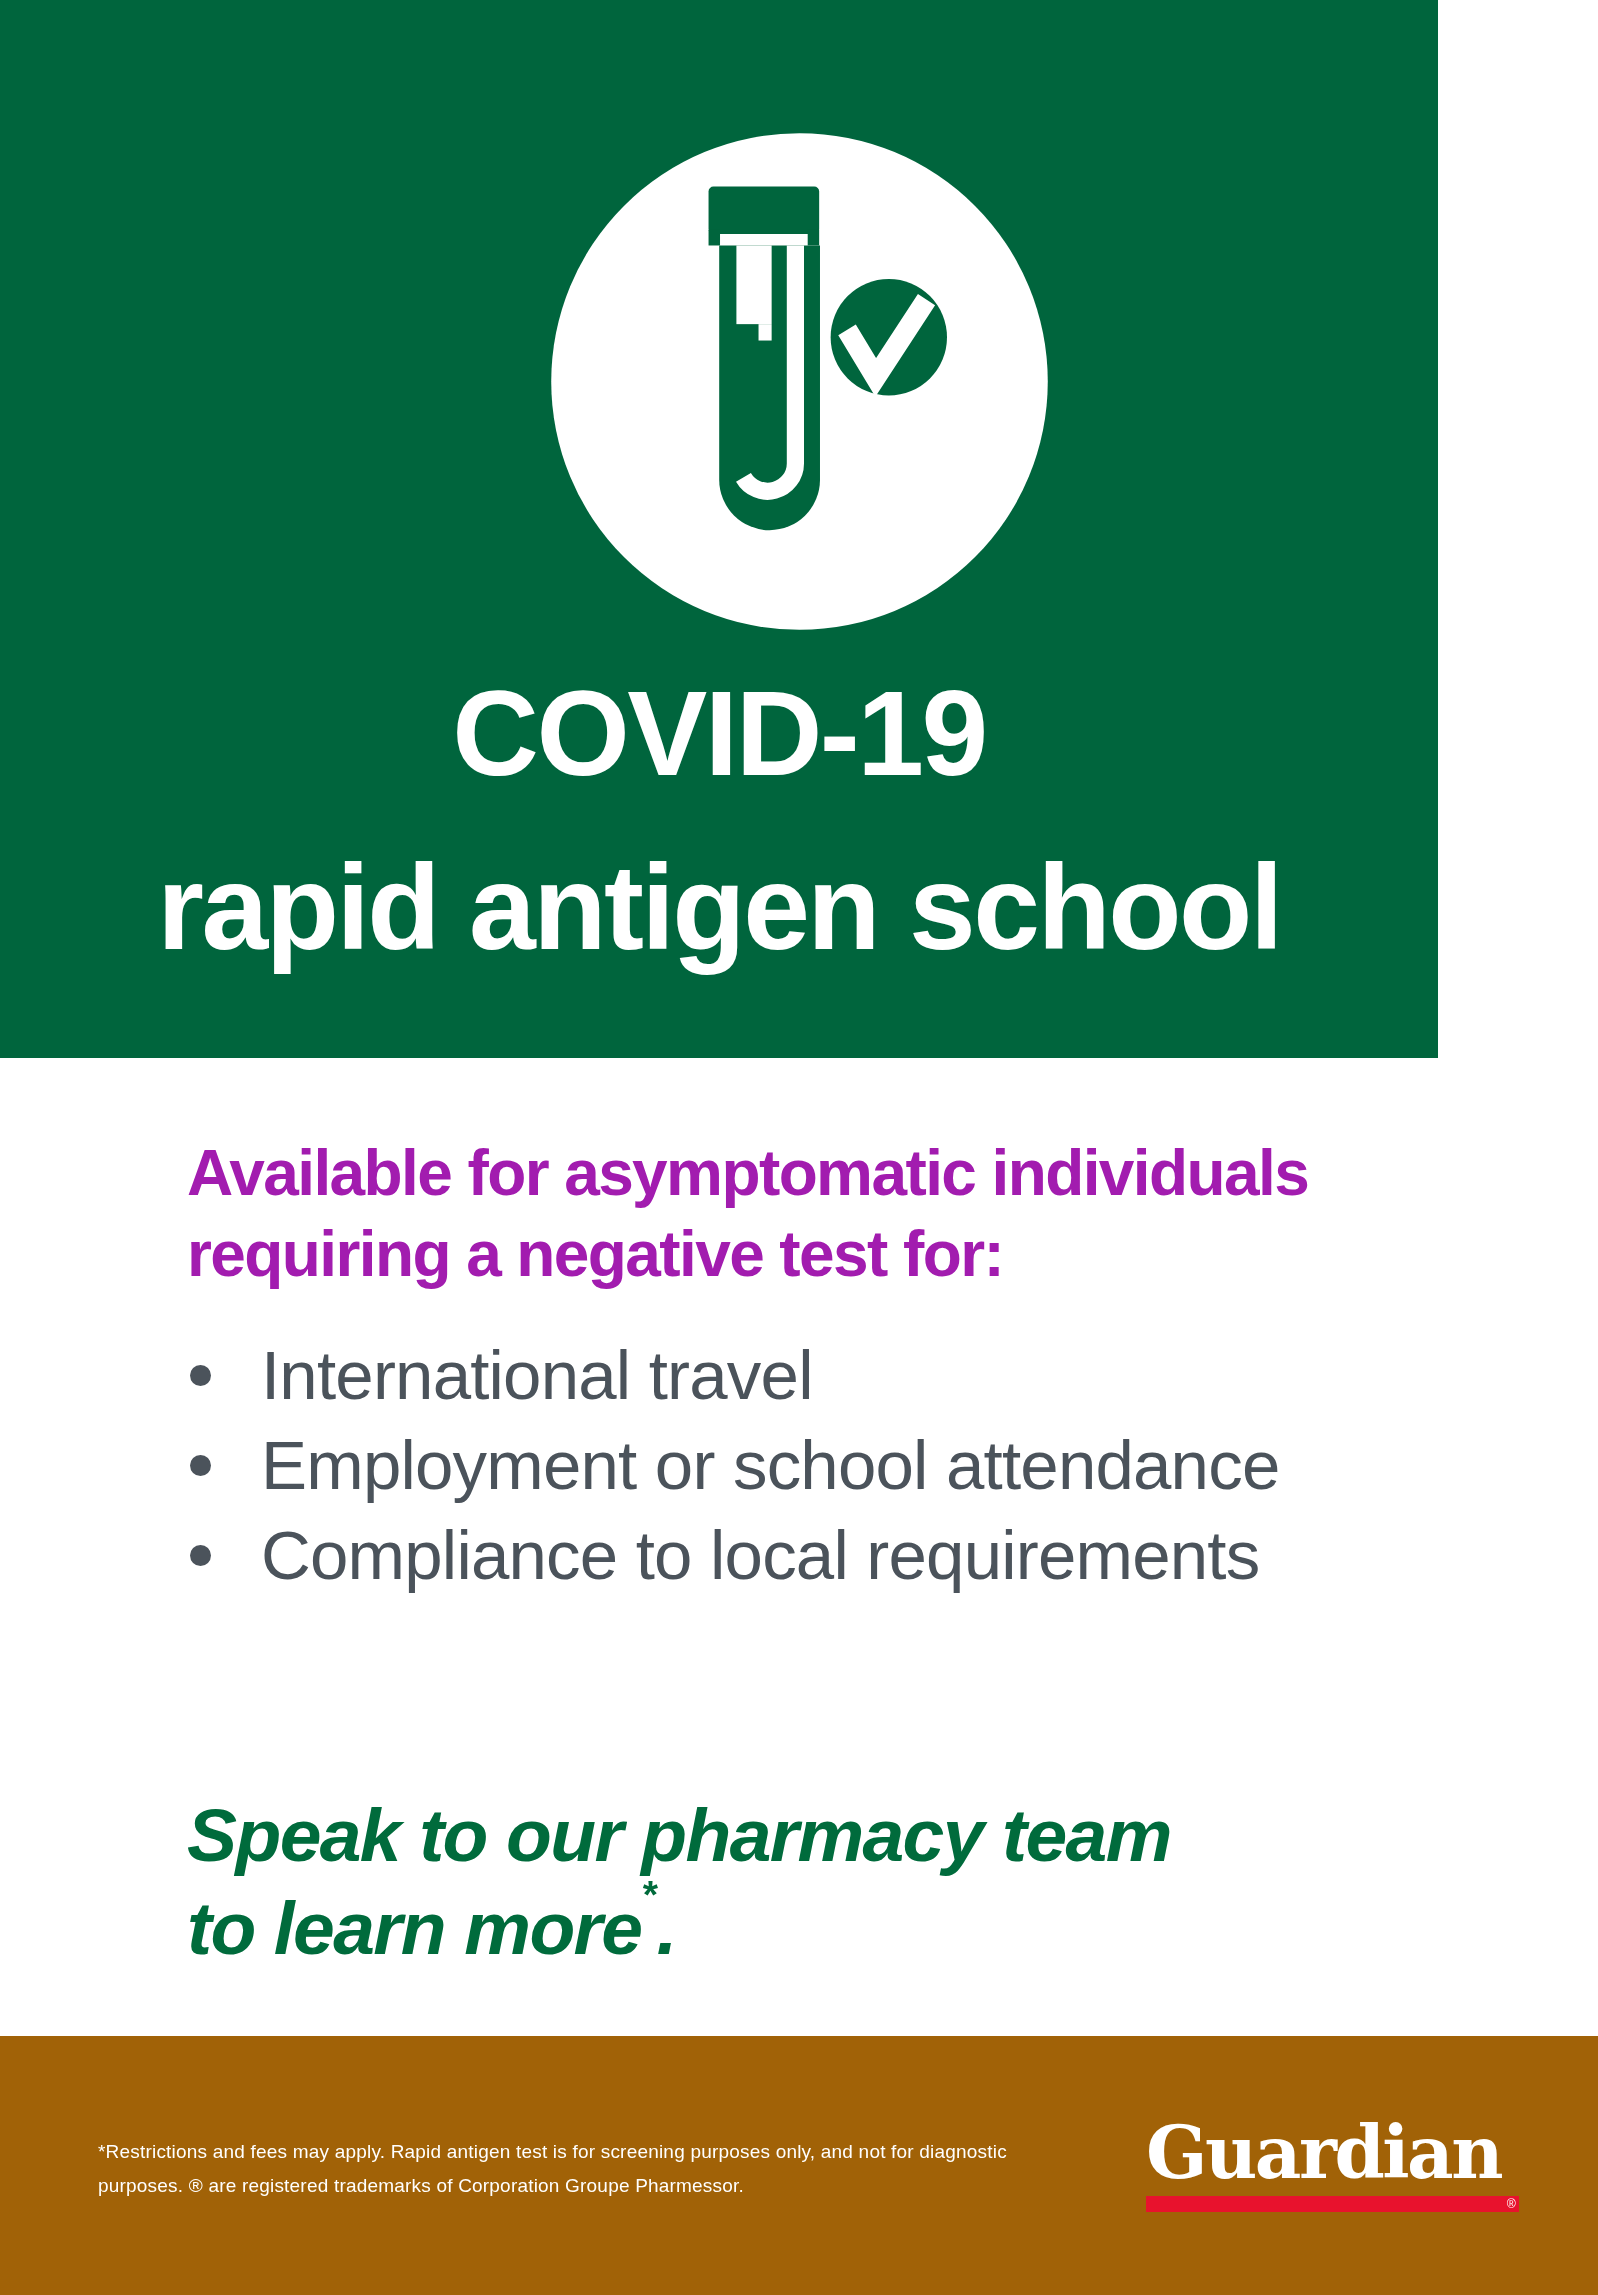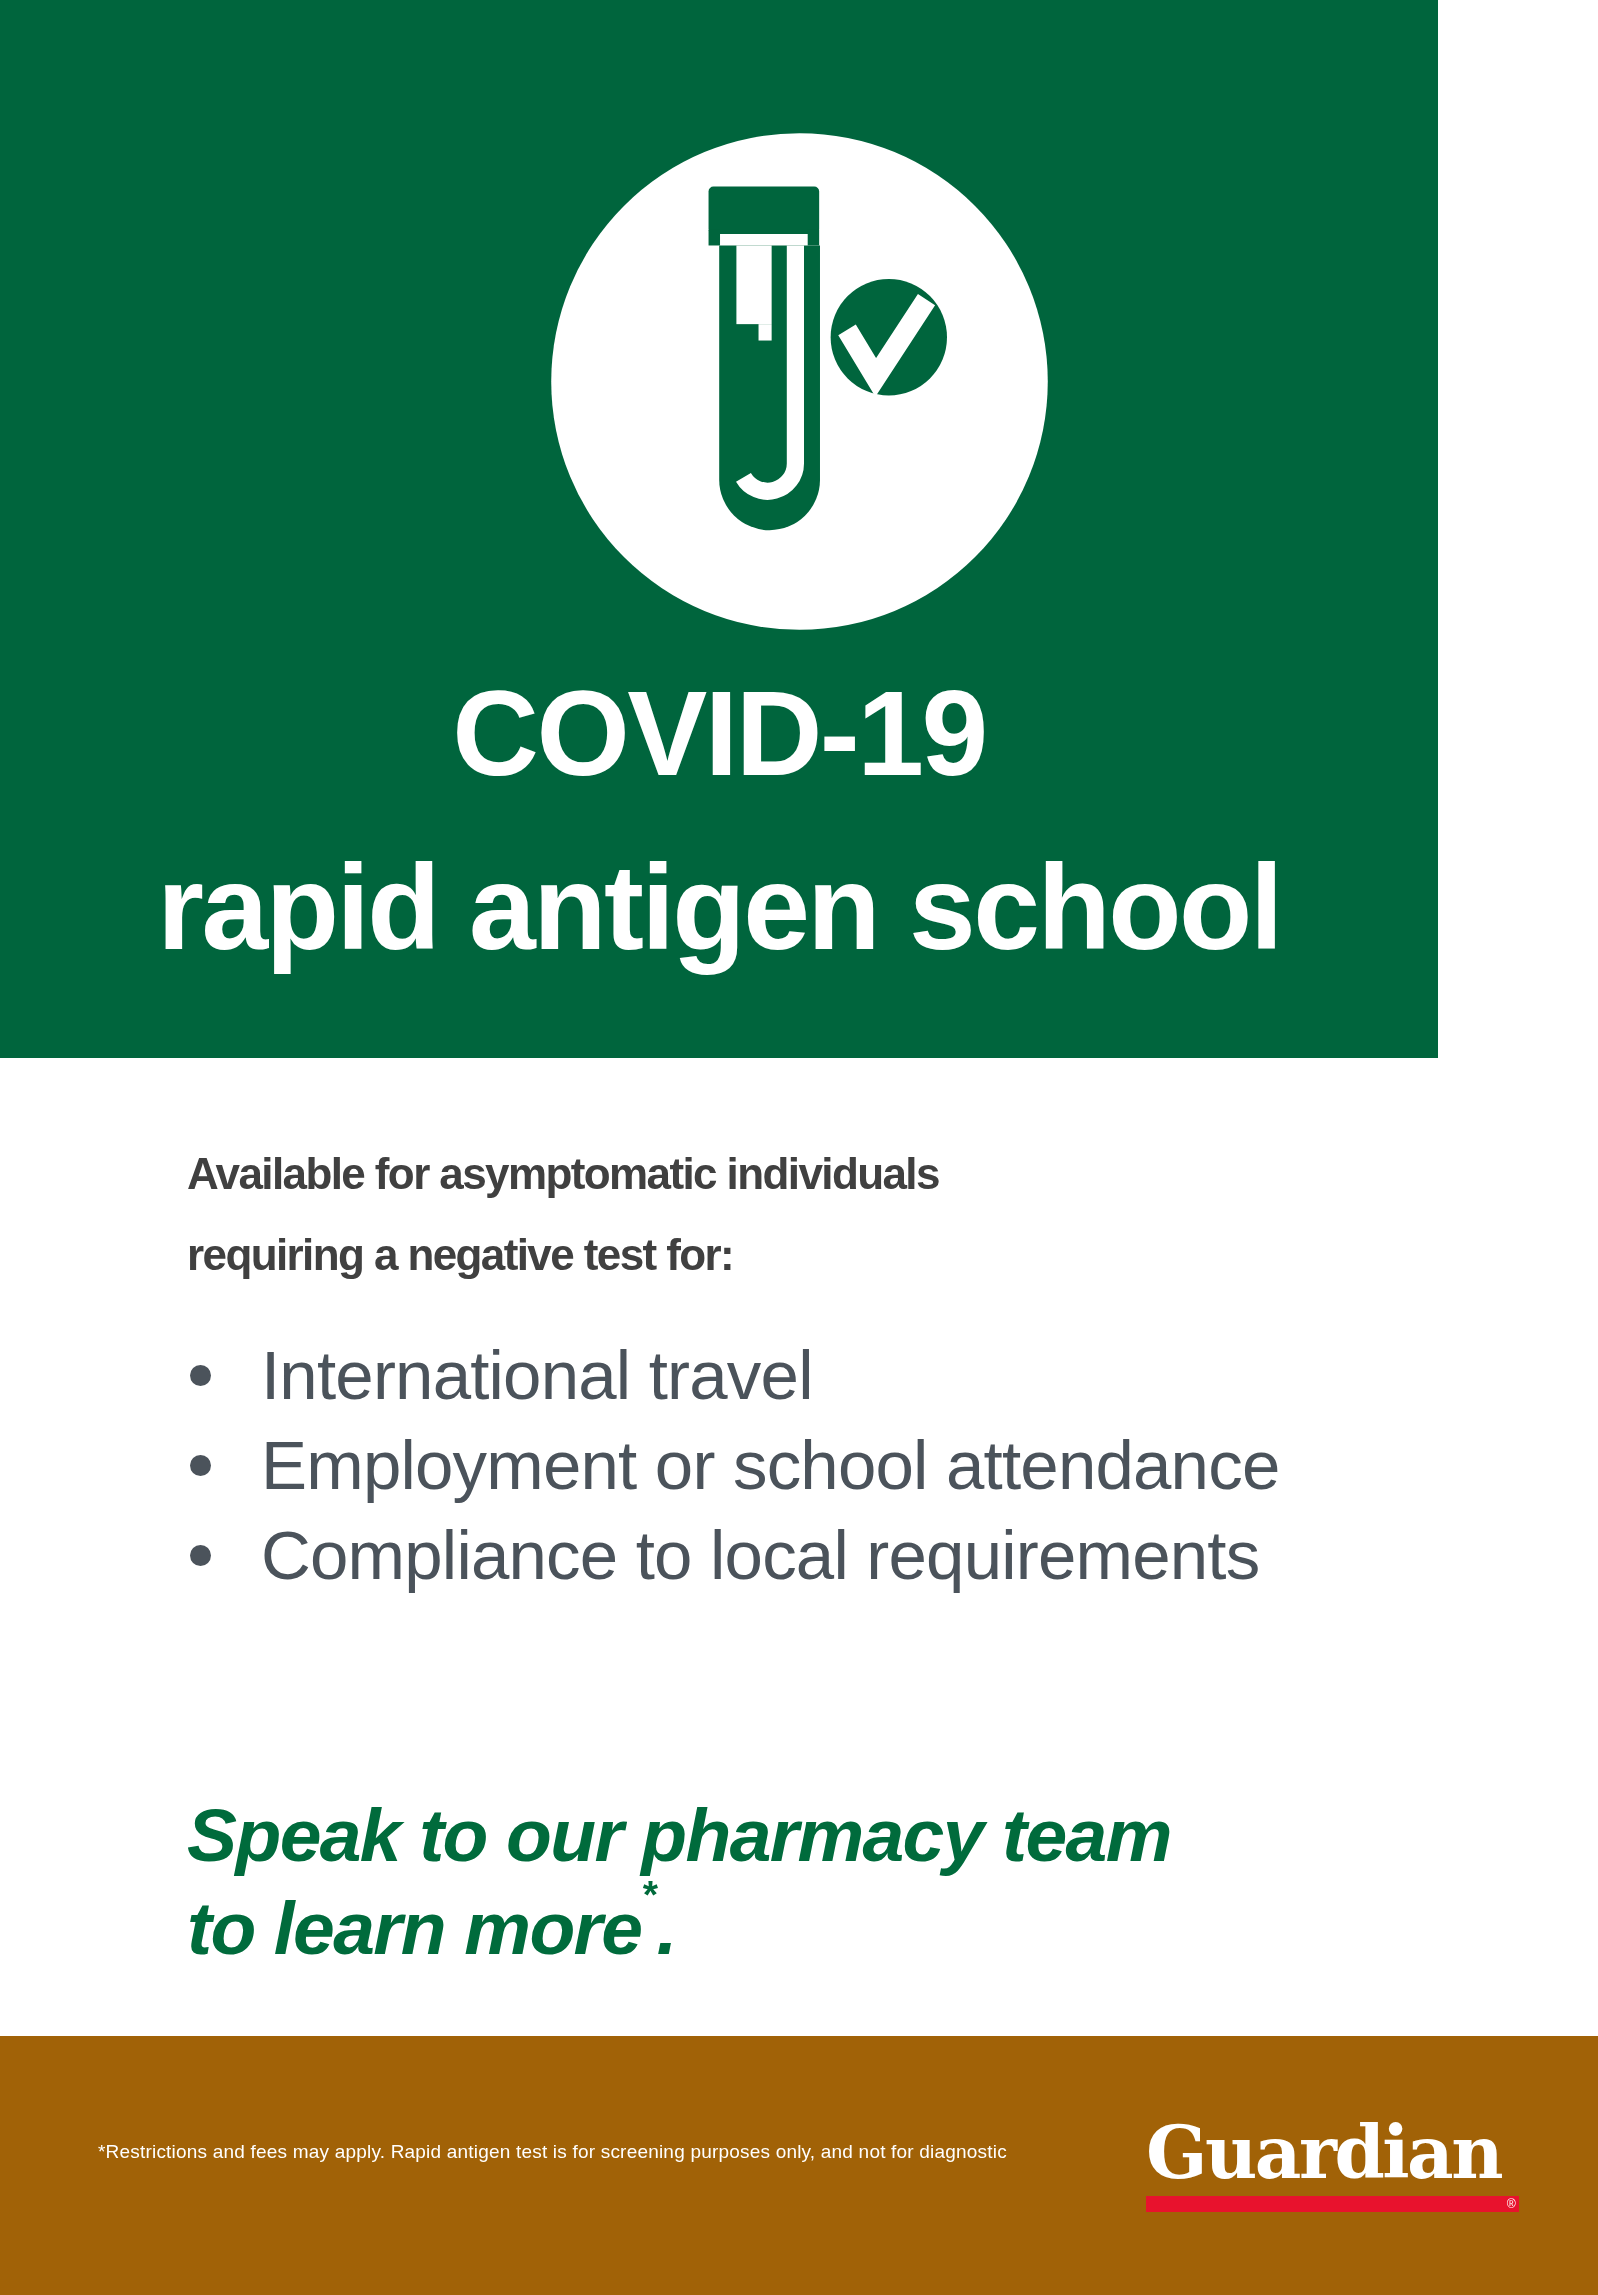--- a/index.html
+++ b/index.html
@@ -18,21 +18,21 @@
   .icon-wrap{position:absolute;left:525px;top:107px;width:549px;height:549px;}
   .title{
     position:absolute;left:0;right:0;top:646px;
     text-align:center;color:#ffffff;
     font-weight:bold;font-size:120px;line-height:174px;letter-spacing:-2.5px;
   }
   .title span{display:block;}
   
   .body-heading{
     position:absolute;left:187px;top:1133px;
-    color:#404040;font-weight:bold;font-size:44px;line-height:81px;letter-spacing:-1.6px;
+    color:#a21caf;font-weight:bold;font-size:64px;line-height:81px;letter-spacing:-1.6px;
     white-space:nowrap;
   }
   .body-heading span{display:block;}
   .bullets{
     position:absolute;left:187px;top:1331px;margin:0;padding:0;list-style:none;
     color:#4B535B;font-size:69px;line-height:90px;letter-spacing:-0.8px;
   }
   .bullets li{position:relative;padding-left:74px;white-space:nowrap;}
   .bullets li .dot{
     position:absolute;left:3.3px;top:34px;width:21px;height:21px;border-radius:50%;
@@ -131,20 +131,21 @@
   </ul>
 
   <div class="cta">
     <span class="line">Speak to our pharmacy team</span>
     <span class="line"><span>to learn more</span><sup>*</sup><span>.</span></span>
   </div>
 
   <div class="footer">
     <div class="footnote">
       <span>*Restrictions and fees may apply. Rapid antigen test is for screening purposes only, and not for diagnostic</span>
+      <span>purposes. ® are registered trademarks of Corporation Groupe Pharmessor.</span>
     </div>
 
     <div class="brand">
       <div class="brand-word">Guardian</div>
       <div class="brand-bar">
         <span class="brand-reg">®</span>
       </div>
     </div>
   </div>
 

